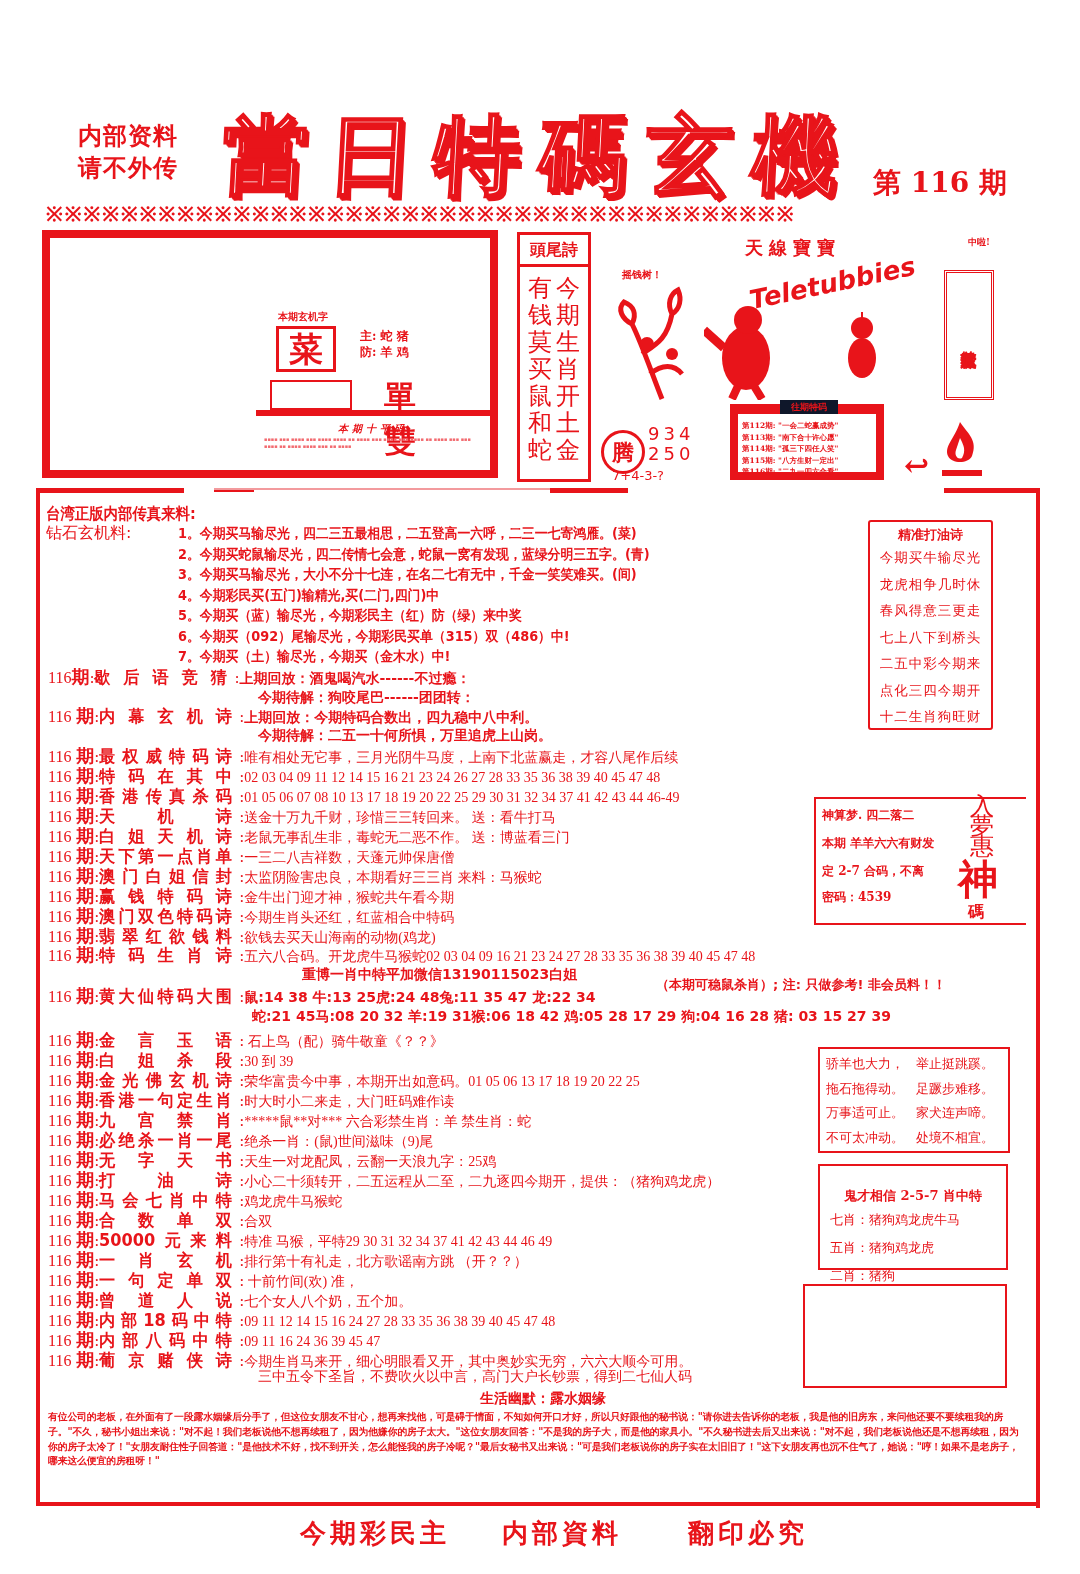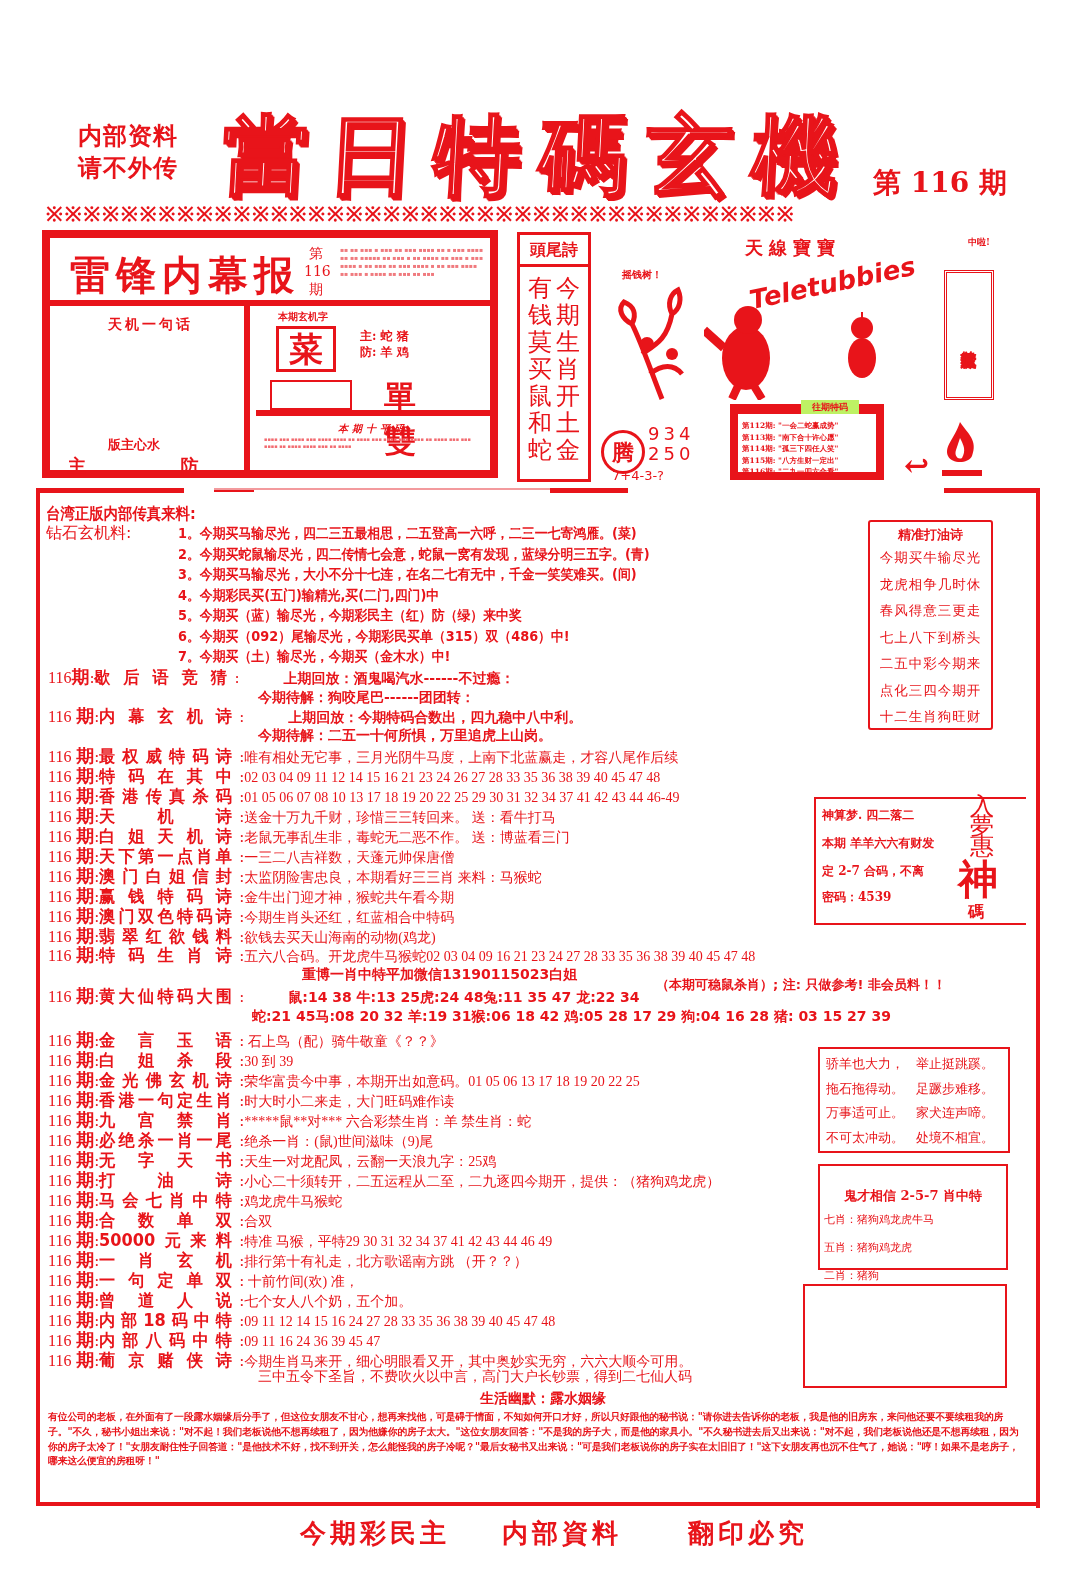--- a/index.html
+++ b/index.html
@@ -44,55 +44,55 @@
   .tele-title { left: 745px; top: 236px; font-size: 18px; font-weight: bold; letter-spacing: 6px; }
   .tele-logo { left: 748px; top: 268px; font-size: 26px; font-weight: bold; font-style: italic; transform: rotate(-12deg); font-family: "DejaVu Sans", sans-serif; }
   .tele-note { left: 622px; top: 268px; font-size: 10px; font-weight: bold; }
   .zhongla { left: 968px; top: 236px; font-size: 9px; font-weight: bold; }
   .vert-box { left: 944px; top: 270px; width: 50px; height: 130px; border: 3px double #e8141a; text-align: center; }
   .vert-box .v { font-size: 16px; line-height: 21px; font-weight: bold; margin-top: 18px; }
   .teng { left: 601px; top: 430px; width: 44px; height: 44px; border: 3px solid #e8141a; border-radius: 50%; font-size: 22px; text-align: center; line-height: 38px; font-weight: bold; }
   .teng-nums { left: 648px; top: 424px; font-size: 18px; line-height: 20px; letter-spacing: 4px; font-family: "DejaVu Sans", sans-serif; }
   .teng-formula { left: 612px; top: 468px; font-size: 13px; font-family: "DejaVu Sans", sans-serif; }
   .hist-box { left: 730px; top: 404px; width: 154px; height: 76px; border: 8px solid #e8141a; border-top-width: 10px; }
-  .hist-title { left: 801px; top: 400px; width: 58px; height: 14px; background: #bef264; font-size: 9px; text-align: center; font-weight: bold; line-height: 14px; }
+  .hist-title { left: 780px; top: 400px; width: 58px; height: 14px; background: #0f172a; font-size: 9px; text-align: center; font-weight: bold; line-height: 14px; }
   .hist-lines { position: absolute; left: 4px; top: 6px; font-size: 7.5px; line-height: 11.5px; font-weight: bold; white-space: nowrap; }
   .flame { left: 940px; top: 420px; width: 40px; height: 48px; }
   .arrow-swoosh { left: 904px; top: 448px; font-size: 30px; font-weight: bold; }
   .topline-seg { position: absolute; height: 5px; background: #e8141a; }
   .vrule-right { left: 1036px; top: 488px; width: 4px; height: 1020px; background: #e8141a; }
   .bottom-rule { left: 36px; top: 1502px; width: 1004px; height: 4px; background: #e8141a; }
   .sect-head { left: 46px; top: 504px; font-size: 16px; font-weight: bold; font-family: "DejaVu Sans", sans-serif; transform: scaleX(0.9); transform-origin: left; }
   .zuanshi { left: 46px; top: 523px; font-size: 16px; font-weight: normal; font-family: "DejaVu Sans", sans-serif; }
   .zs-items { left: 178px; top: 523px; font-size: 14px; line-height: 20.5px; font-weight: bold; font-family: "DejaVu Sans", sans-serif; transform: scaleX(0.92); transform-origin: left; }
 
   .row { position: absolute; left: 48px; white-space: nowrap; height: 20px; font-size: 15px; line-height: 20px; }
   .row .pno { font-family: "Liberation Serif", serif; font-size: 16px; }
   .row .qi { font-weight: bold; font-size: 18px; font-family: "DejaVu Sans", sans-serif; }
   .row .lbl { display: inline-block; width: 140px; font-weight: bold; font-size: 17px; font-family: "DejaVu Sans", sans-serif; letter-spacing: 0; text-align-last: justify; transform: scaleX(0.95); transform-origin: left; }
   .row .val { font-family: "Liberation Serif", serif; font-size: 14px; }
-  .row .val.bold { font-weight: bold; font-family: "DejaVu Sans", sans-serif; font-size: 14px; margin-left: 44px; }
+  .row .val.bold { font-weight: bold; font-family: "DejaVu Sans", sans-serif; font-size: 14px; }
   .cont { position: absolute; white-space: nowrap; font-size: 14px; line-height: 20px; }
   .cont.bold { font-weight: bold; font-family: "DejaVu Sans", sans-serif; }
 
   
   .oil-box { left: 868px; top: 520px; width: 125px; height: 210px; border: 2px solid #e8141a; border-radius: 3px; padding-top: 4px; text-align: center; }
   .oil-box .t { font-size: 13px; font-weight: bold; line-height: 18px; }
   .oil-box .l { font-size: 13.5px; line-height: 26.5px; letter-spacing: 1px; }
   .dream-box { left: 814px; top: 797px; width: 212px; height: 128px; border: 2px solid #e8141a; border-right: none; }
   .dream-box .l { position: absolute; left: 6px; font-size: 12px; font-weight: bold; white-space: nowrap; }
   .dream-title { left: 968px; top: 796px; font-size: 24px; font-weight: normal; line-height: 20px; width: 28px; text-align: center; }
   .dream-shen { left: 958px; top: 852px; font-size: 40px; font-weight: bold; }
   .dream-ma { left: 968px; top: 902px; font-size: 16px; font-weight: bold; }
   .verse-box { left: 818px; top: 1047px; width: 192px; height: 106px; border: 2px solid #e8141a; padding: 3px 6px; }
   .verse-box .l { font-size: 13px; line-height: 24.5px; white-space: nowrap; }
   .verse-box .l span { display: inline-block; width: 90px; }
   .ghost-box { left: 818px; top: 1164px; width: 190px; height: 106px; border: 2px solid #e8141a; padding: 20px 4px; }
   .ghost-box .t { font-size: 13px; font-weight: bold; text-align: center; line-height: 20px; }
-  .ghost-box .l { font-size: 11px; line-height: 28px; white-space: nowrap; }
+  .ghost-box .l { font-size: 13px; line-height: 28px; white-space: nowrap; margin-left: 6px; }
   .blank-box { left: 803px; top: 1284px; width: 204px; height: 104px; border: 2px solid #e8141a; }
 
   .wx-line { left: 302px; top: 966px; font-size: 14px; font-weight: bold; font-family: "DejaVu Sans", sans-serif; }
   .wx-note { left: 656px; top: 976px; font-size: 13px; font-weight: bold; font-family: "DejaVu Sans", sans-serif; }
   .humor-title { left: 480px; top: 1390px; font-size: 14px; font-weight: bold; font-family: "DejaVu Sans", sans-serif; }
   .humor { left: 48px; top: 1410px; width: 980px; font-size: 9.8px; line-height: 14.8px; font-weight: bold; font-family: "DejaVu Sans", sans-serif; white-space: normal; letter-spacing: -0.1px; }
 
   .footer { top: 1516px; font-size: 26px; font-weight: bold; letter-spacing: 4px; font-family: "DejaVu Serif", serif; }
 </style>
 </head>
@@ -100,38 +100,20 @@
 
 <div class="abs hdr-left">
   <div>内部资料</div>
   <div>请不外传</div>
 </div>
 <div class="abs hdr-title">當日特碼玄機</div>
 <div class="abs hdr-issue">第 116 期</div>
 <div class="abs stars">※※※※※※※※※※※※※※※※※※※※※※※※※※※※※※※※※※※※※※※※</div>
 
 <div class="abs paper">
-  <div class="paper-top">
-    <div class="paper-name">雷锋内幕报</div>
-    <div class="paper-issue">
-      <div>第</div>
-      <div>116</div>
-      <div>期</div>
-    </div>
-    <div class="paper-info">▪▪ ▪▪ ▪▪▪ ▪ ▪▪▪ ▪▪ ▪▪▪ ▪▪▪▪ ▪▪ ▪ ▪▪▪ ▪▪▪▪ ▪▪ ▪▪ ▪▪▪▪▪ ▪▪ ▪▪▪ ▪ ▪▪ ▪▪▪▪ ▪▪ ▪▪▪ ▪ ▪▪▪ ▪▪▪▪ ▪ ▪▪ ▪▪▪ ▪▪ ▪▪▪ ▪▪▪▪ ▪ ▪▪ ▪▪▪ ▪▪▪▪ ▪▪ ▪▪▪ ▪ ▪▪▪▪ ▪▪ ▪▪▪ ▪▪ ▪▪▪</div>
-  </div>
-  <div class="paper-bl">
-    <div class="tianji">天机一句话</div>
-    <div class="banzhu">版主心水</div>
-    <div class="zhu-fang">
-      <span>主</span>
-      <span style="width:82px"></span>
-      <span>防</span>
-    </div>
-  </div>
   <div class="paper-br">
     <div class="benqi-title">本期玄机字</div>
     <div class="cai-box">菜</div>
     <div class="small-box"></div>
     <div class="zhufang">
       <div>主: 蛇  猪</div>
       <div>防: 羊  鸡</div>
     </div>
     <div class="danshuang">單 雙</div>
   </div>

